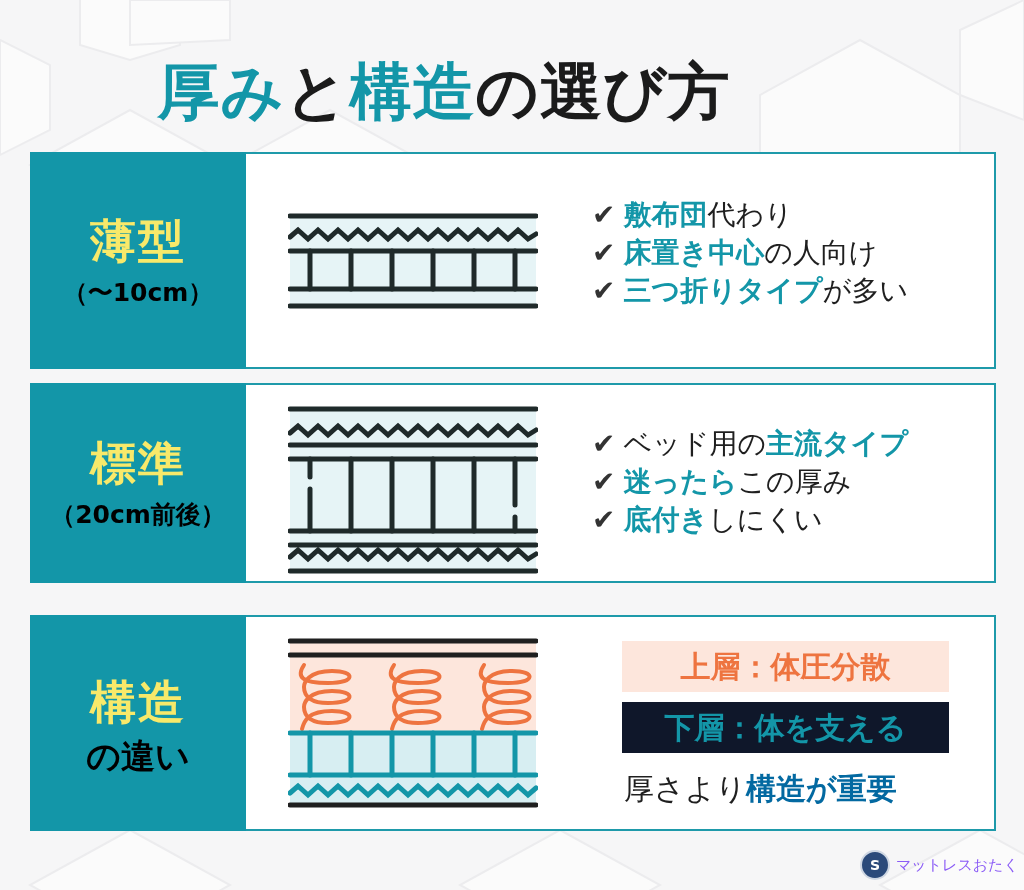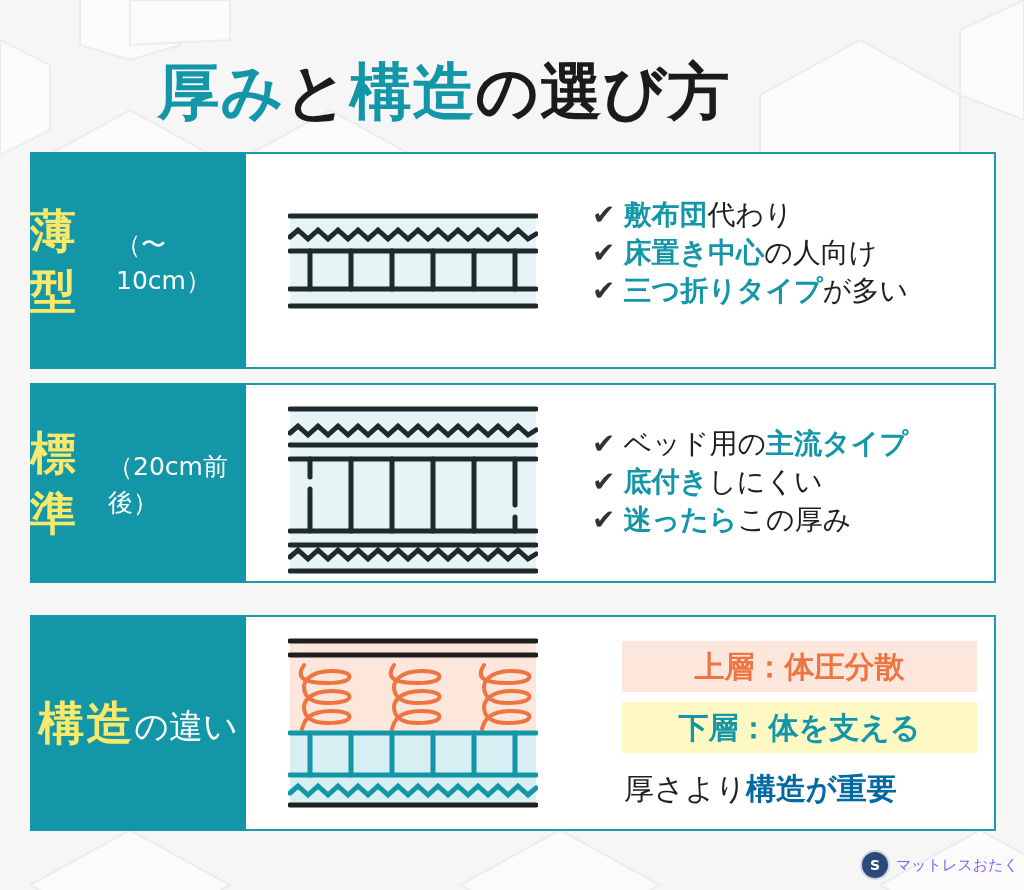--- a/index.html
+++ b/index.html
@@ -15,37 +15,37 @@
     text-align: center; font-size: 62px; font-weight: bold; letter-spacing: 1px;
     color: #1b1b1b; z-index: 2; line-height: 80px;
   }
   .title .hl { color: #1396a8; }
   .card {
     position: absolute; left: 30px; width: 966px;
     background: #fff; border: 2px solid #1e9aaa; z-index: 2;
   }
   .card .side {
     position: absolute; left: -2px; top: -2px; bottom: -2px; width: 216px;
-    background: #1396a8; display: flex; flex-direction: row;
+    background: #1396a8; display: flex; flex-direction: column;
     align-items: center; justify-content: center;
   }
   .side .main { color: #f8e96a; font-weight: bold; font-size: 46px; line-height: 60px; letter-spacing: 2px; }
-  .side .sub { color: #ffffff; font-weight: normal; font-size: 25px; line-height: 36px; margin-top: 4px; }
+  .side .sub { color: #000000; font-weight: bold; font-size: 25px; line-height: 36px; margin-top: 4px; }
   .side .sub.big { font-size: 34px; margin-top: 6px; text-align: center; }
   .illus { position: absolute; }
   .list { position: absolute; left: 560px; }
   .list .row { font-size: 28px; line-height: 38px; color: #1f1f1f; white-space: nowrap; }
   .list .row .chk { color: #333; font-weight: bold; margin-right: 8px; }
   .list .row .t { color: #1396a8; font-weight: bold; }
   .lbl {
-    position: absolute; left: 590px; width: 355px; height: 51px;
+    position: absolute; left: 590px; width: 327px; height: 51px;
     font-size: 30px; font-weight: bold; text-align: center; line-height: 51px;
   }
   .lbl.upper { top: 24px; background: #fde6dc; color: #ee7440; }
-  .lbl.lower { top: 85px; background: #fef9c3; color: #1396a8; }
+  .lbl.lower { top: 85px; background: #0f172a; color: #1396a8; }
   .concl { position: absolute; left: 592px; top: 150px; font-size: 30px; line-height: 44px; color: #1f1f1f; white-space: nowrap; }
   .concl .t { color: #0369a1; font-weight: bold; }
   .brand { position: absolute; left: 860px; top: 850px; display: flex; align-items: center; z-index: 2; }
   .brand .logo {
     width: 30px; height: 30px; border-radius: 50%; background: #2b4a7a;
     border: 2px solid #cfd7e3; display: flex; align-items: center; justify-content: center;
     color: #fff; font-size: 14px; font-weight: bold;
   }
   .brand .name { margin-left: 6px; font-size: 15px; color: #8b5cf6; }
 </style>
@@ -120,22 +120,22 @@
       <line x1="186" y1="54" x2="186" y2="126"></line>
       <line x1="227" y1="54" x2="227" y2="100"></line>
       <line x1="227" y1="112" x2="227" y2="126"></line>
       <line x1="2" y1="140" x2="248" y2="140"></line>
       <polyline points="2,152 10,145 20,154 30,145 40,154 50,145 60,154 70,145 80,154 90,145 100,154 110,145 120,154 130,145 140,154 150,145 160,154 170,145 180,154 190,145 200,154 210,145 220,154 230,145 240,154 248,149"></polyline>
       <line x1="2" y1="166" x2="248" y2="166"></line>
     </g>
   </svg>
   <div class="list" style="top:40px;">
     <div class="row"><span class="chk">✔</span><span>ベッド用の</span><span class="t">主流タイプ</span></div>
+    <div class="row"><span class="chk">✔</span><span class="t">迷ったら</span><span>この厚み</span></div>
     <div class="row"><span class="chk">✔</span><span class="t">底付き</span><span>しにくい</span></div>
-    <div class="row"><span class="chk">✔</span><span class="t">迷ったら</span><span>この厚み</span></div>
   </div>
 </div>
 
 <div class="card" style="top:615px;height:216px;">
   <div class="side">
     <div class="main">構造</div>
     <div class="sub big">の違い</div>
   </div>
   <svg class="illus" style="left:256px;top:20px;" width="250" height="172" viewBox="0 0 250 172">
     <rect x="2" y="4" width="246" height="90" fill="#fde6dc"></rect>

